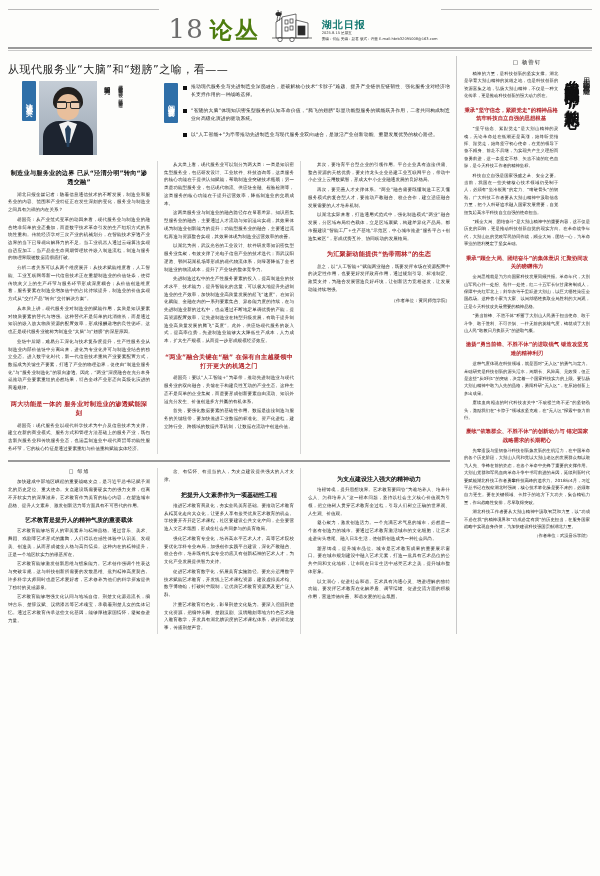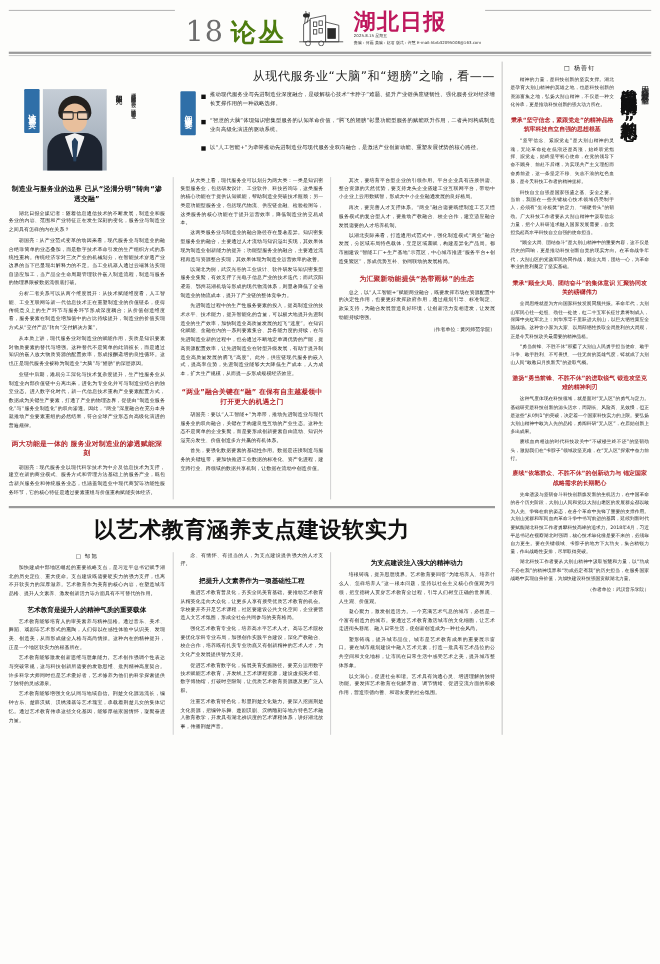--- a/index.html
+++ b/index.html
@@ -14,33 +14,33 @@
   .page{width:600px;height:876px;position:relative;box-sizing:border-box;padding:0 8px;}
 
   
   .masthead{height:46px;position:relative;display:flex;align-items:flex-end;justify-content:center;}
   .masthead .rule-top{position:absolute;left:0;right:0;top:9px;height:1px;background:#b9b9b9;}
   .masthead-inner{display:flex;align-items:flex-end;gap:6px;position:relative;z-index:2;padding-bottom:4px;background:#fdfdfb;padding-left:10px;padding-right:4px;}
   .folio-num{font-size:26px;color:#6d6d6d;font-family:"DejaVu Serif","Liberation Serif",serif;letter-spacing:1px;line-height:1;}
   .folio-name{font-size:23px;color:#4d7c0f;font-weight:bold;line-height:1;letter-spacing:2px;}
   .logo-art{width:44px;height:34px;position:relative;margin:0 2px 0 4px;}
   .nameplate{display:flex;flex-direction:column;justify-content:flex-end;}
-  .nameplate .brand{font-size:20px;color:#be185d;font-weight:bold;letter-spacing:1px;font-family:"DejaVu Serif","Liberation Serif",serif;line-height:1.1;}
+  .nameplate .brand{font-size:10px;color:#0f766e;font-weight:bold;letter-spacing:1px;font-family:"DejaVu Serif","Liberation Serif",serif;line-height:1.1;}
   .nameplate .meta1{font-size:3.6px;color:#333;line-height:1.5;margin-top:1px;}
   .nameplate .meta2{font-size:3.6px;color:#333;line-height:1.5;}
   .masthead-rule{height:2px;background:#9a9a9a;margin-top:1px;}
   .masthead-rule2{height:1px;background:#c9c9c9;margin-top:1px;}
 
   
   .body-grid{display:flex;margin-top:5px;}
   .col-main{width:442px;}
   .col-right{width:134px;margin-left:6px;border-left:1px solid #c8c8c8;padding-left:7px;box-sizing:border-box;}
 
   
-  .kicker{text-align:right;font-size:11px;color:#222;letter-spacing:.5px;margin:6px 0 1px;}
+  .kicker{text-align:left;font-size:11px;color:#222;letter-spacing:.5px;margin:6px 0 1px;}
   .headline{text-align:center;font-size:25px;font-weight:bold;letter-spacing:.5px;color:#111;line-height:1.12;margin-bottom:6px;}
 
   .intro-row{display:flex;gap:6px;margin:4px 0 6px;}
   .portrait-block{width:150px;display:flex;gap:3px;align-items:flex-start;padding-left:14px;box-sizing:border-box;}
   .vtag{
     writing-mode:vertical-rl;text-orientation:upright;
     background:#2f6fa8;color:#fff;font-size:7px;letter-spacing:2px;
     padding:6px 2px;border-radius:1px;height:40px;box-sizing:border-box;
     display:flex;align-items:center;justify-content:center;font-weight:bold;
   }
@@ -220,21 +220,20 @@
           <p class="art">再次，要完善人才支撑体系。“两业”融合需要既懂制造工艺又懂服务模式的复合型人才，要推动产教融合、校企合作，建立适应融合发展需要的人才培养机制。</p>
           <p class="art">以湖北实际来看，打造通用式范式中，强化制造模式“两业”融合发展，分区域布局特色载体，立足区域禀赋，构建差异化产品局。都市圈建设“智能工厂+生产基地”示范区，中心城市推进“服务平台+创造集聚区”，形成优势互补、协同联动的发展格局。</p>
           <div class="sub-h red">为汇聚新动能提供“热带雨林”的生态</div>
           <p class="art">总之，以“人工智能+”赋能两业融合，既要发挥市场在资源配置中的决定性作用，也要更好发挥政府作用，通过规划引导、标准制定、政策支持，为融合发展营造良好环境，让创新活力竞相迸发，让发展动能持续增强。</p>
           <div class="credit">（作者单位：黄冈师范学院）</div>
         </div>
       </div>
 
       <div class="sep-rule"></div>
       <div class="bottom-article">
-        <div class="b-headline">以艺术教育涵养支点建设软实力</div>
         <div class="b-cols">
 
           <div class="bcol">
             <div class="b-byline">□ 邹旭</div>
             <p class="art">加快建成中部地区崛起的重要战略支点，是习近平总书记赋予湖北的历史定位、重大使命。支点建设既需要硬实力的强力支撑，也离不开软实力的深厚滋养。艺术教育作为美育的核心内容，在塑造城市品格、提升人文素养、激发创新活力等方面具有不可替代的作用。</p>
             <div class="b-sub-h">艺术教育是提升人的精神气质的重要载体</div>
             <p class="art">艺术教育能够培育人的审美素养与精神品格。通过音乐、美术、舞蹈、戏剧等艺术形式的熏陶，人们得以在感性体验中认识美、发现美、创造美，从而形成健全人格与高尚情操。这种内在的精神提升，正是一个地区软实力的根基所在。</p>
             <p class="art">艺术教育能够激发创新思维与想象能力。艺术创作强调个性表达与突破常规，这与科技创新所需要的发散思维、批判精神高度契合。许多科学大师同时也是艺术爱好者，艺术修养为他们的科学探索提供了独特的灵感源泉。</p>
             <p class="art">艺术教育能够增强文化认同与地域自信。荆楚文化源远流长，编钟古乐、楚辞汉赋、汉绣漆器等艺术瑰宝，承载着荆楚儿女的集体记忆。通过艺术教育传承这些文化基因，能够厚植家国情怀，凝聚奋进力量。</p>
           </div>

